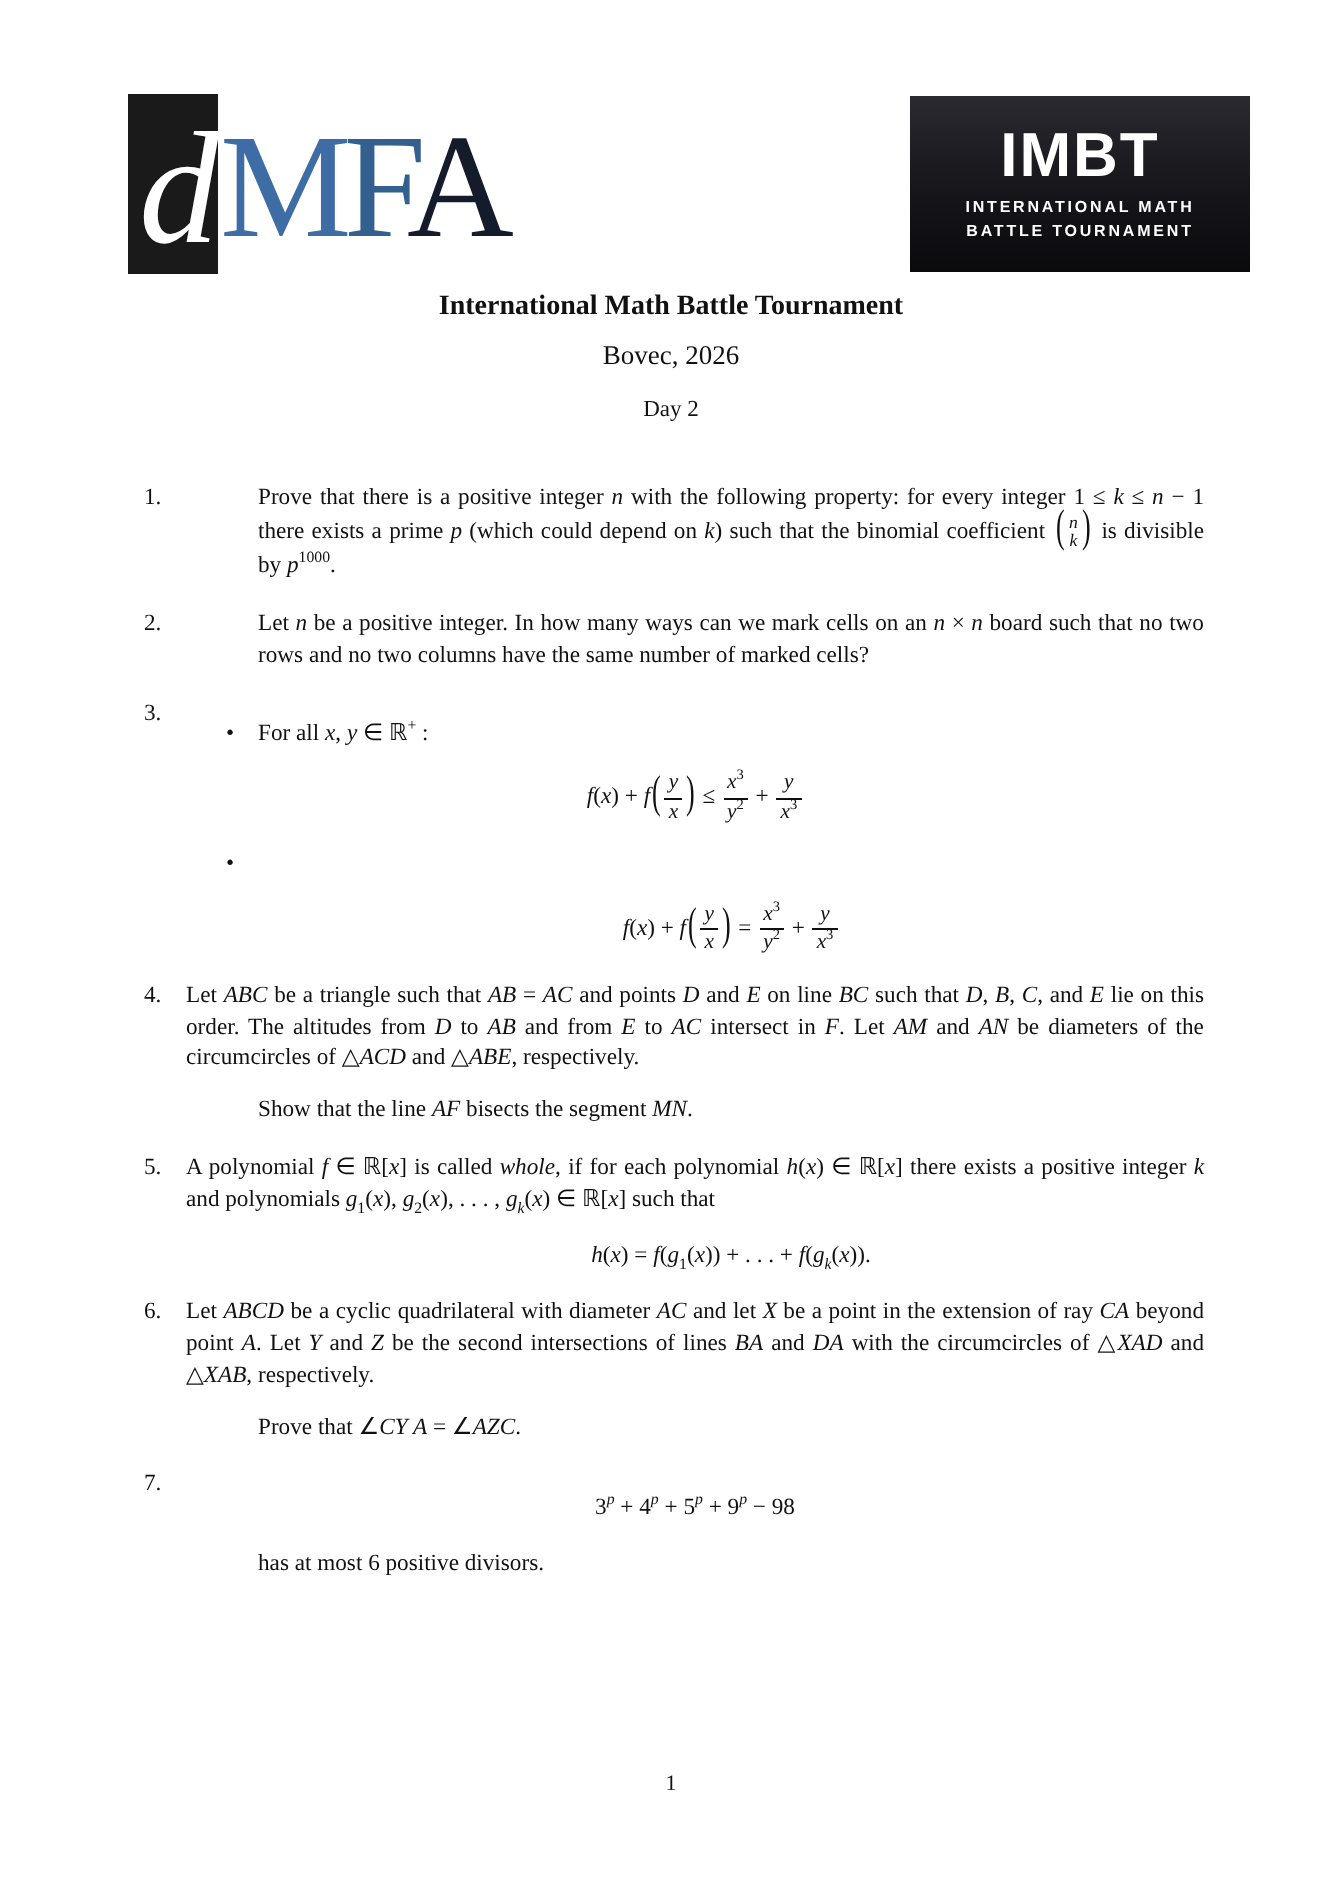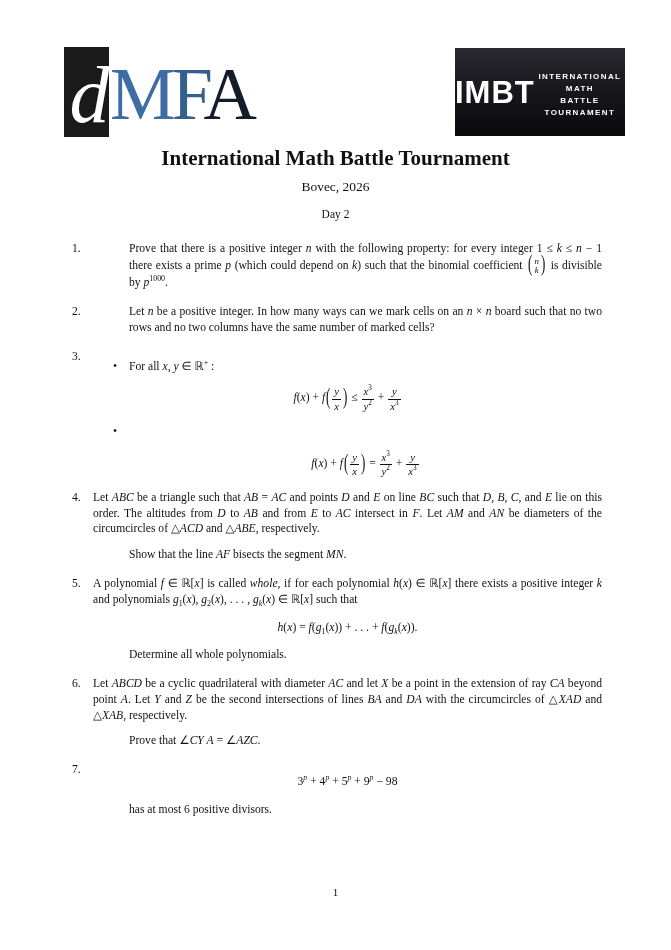--- a/index.html
+++ b/index.html
@@ -13,27 +13,27 @@
   .dbox{width:45px;height:90px;background:#1a1a1a;display:flex;align-items:center;justify-content:center;overflow:visible;}
   .dletter{font-family:"Liberation Serif",serif;font-style:italic;font-weight:normal;
     font-size:80px;line-height:1;color:#ffffff;transform:translate(3px,3px);}
   .logo-letters{font-family:"Liberation Serif",serif;font-weight:normal;font-size:74px;
     line-height:86px;letter-spacing:-4px;margin-left:1px;}
   .lM{color:#3e6da5;}
   .lF{color:#34608f;}
   .lA{color:#141b2a;}
   .logo-imbt{position:absolute;left:455px;top:48px;width:170px;height:88px;
     background:linear-gradient(180deg,#2a2a30 0%,#1a1a1f 40%,#0a0a0d 100%);
-    display:flex;flex-direction:row;align-items:center;justify-content:center;
+    display:flex;flex-direction:column;align-items:center;justify-content:center;
     color:#ffffff;font-family:"Liberation Sans",sans-serif;}
   .imbt-acr{font-size:31px;font-weight:bold;letter-spacing:1px;line-height:1;}
   .imbt-sub{font-size:8px;font-weight:bold;letter-spacing:1.4px;line-height:1.5;text-align:center;margin-top:5px;}
   
   .titles{position:absolute;top:146px;left:0;width:100%;text-align:center;}
-  .doc-title{font-size:21px;font-weight:bold;text-align:center;}
+  .doc-title{font-size:14px;font-weight:bold;text-align:center;}
   .doc-subtitle{font-size:13.5px;margin-top:8px;}
   .doc-day{font-size:11.5px;margin-top:13px;}
   
   .problems{position:absolute;top:241px;left:72px;width:530px;font-size:11.6px;line-height:1.36;}
   .prob{display:flex;margin-bottom:13px;}
   .pnum{width:21px;flex:none;}
   .pbody{flex:1;min-width:0;}
   .ppar{margin:0 0 10px;text-align:justify;}
   .pbody > :last-child{margin-bottom:0;margin-left:36px;}
   .pdisplay{text-align:center;margin:12px 0;}
@@ -118,21 +118,20 @@
         <div class="pbody">
           <p class="ppar">Let <span class="v">ABC</span> be a triangle such that <span class="v">AB</span> = <span class="v">AC</span> and points <span class="v">D</span> and <span class="v">E</span> on line <span class="v">BC</span> such that <span class="v">D</span>, <span class="v">B</span>, <span class="v">C</span>, and <span class="v">E</span> lie on this order. The altitudes from <span class="v">D</span> to <span class="v">AB</span> and from <span class="v">E</span> to <span class="v">AC</span> intersect in <span class="v">F</span>. Let <span class="v">AM</span> and <span class="v">AN</span> be diameters of the circumcircles of △<span class="v">ACD</span> and △<span class="v">ABE</span>, respectively.</p>
           <p class="ppar">Show that the line <span class="v">AF</span> bisects the segment <span class="v">MN</span>.</p>
         </div>
       </div>
       <div class="prob">
         <span class="pnum">5.</span>
         <div class="pbody">
           <p class="ppar">A polynomial <span class="v">f</span> ∈ ℝ[<span class="v">x</span>] is called <span class="v">whole</span>, if for each polynomial <span class="v">h</span>(<span class="v">x</span>) ∈ ℝ[<span class="v">x</span>] there exists a positive integer <span class="v">k</span> and polynomials <span class="v">g</span><sub>1</sub>(<span class="v">x</span>), <span class="v">g</span><sub>2</sub>(<span class="v">x</span>), . . . , <span class="v">g</span><sub><span class="v">k</span></sub>(<span class="v">x</span>) ∈ ℝ[<span class="v">x</span>] such that</p>
           <div class="pdisplay"><span class="v">h</span>(<span class="v">x</span>) = <span class="v">f</span>(<span class="v">g</span><sub>1</sub>(<span class="v">x</span>)) + . . . + <span class="v">f</span>(<span class="v">g</span><sub><span class="v">k</span></sub>(<span class="v">x</span>)).</div>
-          <p class="ppar">Determine all whole polynomials.</p>
         </div>
       </div>
       <div class="prob">
         <span class="pnum">6.</span>
         <div class="pbody">
           <p class="ppar">Let <span class="v">ABCD</span> be a cyclic quadrilateral with diameter <span class="v">AC</span> and let <span class="v">X</span> be a point in the extension of ray <span class="v">CA</span> beyond point <span class="v">A</span>. Let <span class="v">Y</span> and <span class="v">Z</span> be the second intersections of lines <span class="v">BA</span> and <span class="v">DA</span> with the circumcircles of △<span class="v">XAD</span> and △<span class="v">XAB</span>, respectively.</p>
           <p class="ppar">Prove that ∠<span class="v">CY A</span> = ∠<span class="v">AZC</span>.</p>
         </div>
       </div>
       <div class="prob">

